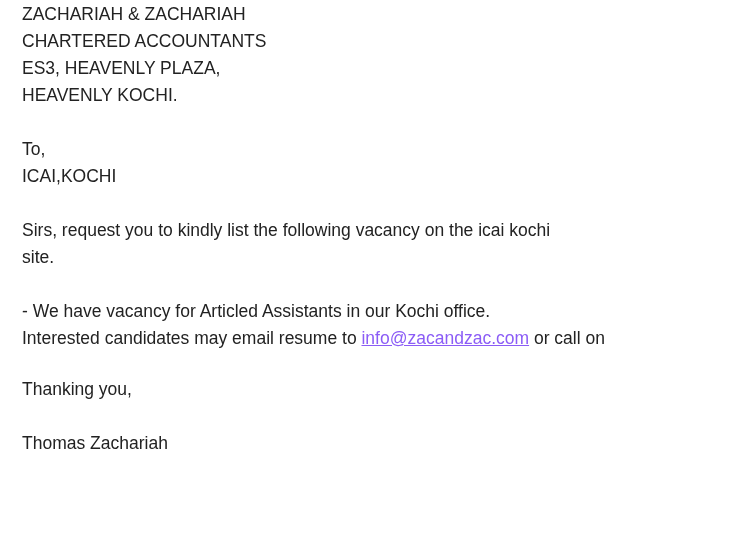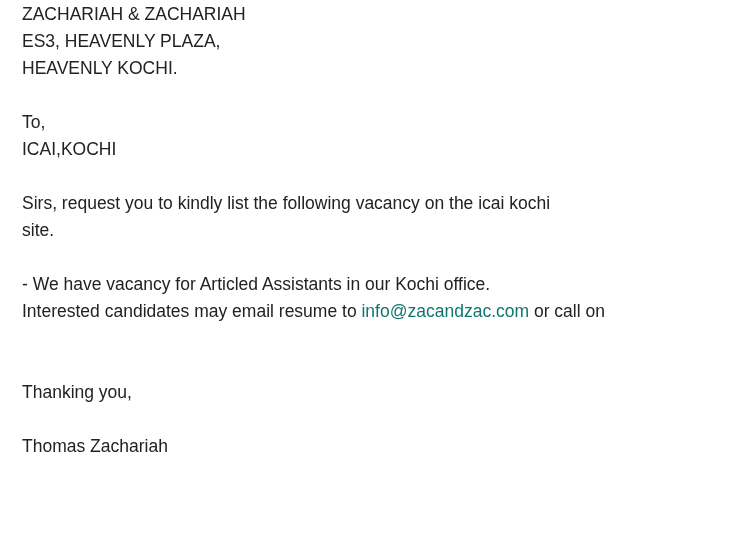--- a/index.html
+++ b/index.html
@@ -13,35 +13,37 @@
     overflow: hidden;
     background: #ffffff;
     font-family: "Liberation Sans", "DejaVu Sans", sans-serif;
     font-size: 17.5px;
     line-height: 27px;
     color: #222222;
     box-sizing: border-box;
     padding: 1px 40px 0 22px;
   }
   .para { margin: 0 0 27px 0; }
-  .para.gap-2 { margin-bottom: 54px; }
+  .para.gap-2 { margin-bottom: 24px; }
   .para:last-child { margin-bottom: 3px; }
   .line { min-height: 27px; white-space: pre-wrap; }
   a.email-link {
-    color: #0f766e;
+    color: #8b5cf6;
+    text-decoration: underline;
     cursor: pointer;
   }
 </style>
 </head>
 <body>
 
 <div class="page">
 
   <div class="para">
     <div class="line">ZACHARIAH &amp; ZACHARIAH</div>
+    <div class="line">CHARTERED ACCOUNTANTS</div>
     <div class="line">ES3, HEAVENLY PLAZA,</div>
     <div class="line">HEAVENLY KOCHI.</div>
   </div>
 
   <div class="para">
     <div class="line">To,</div>
     <div class="line">ICAI,KOCHI</div>
   </div>
 
   <div class="para">

